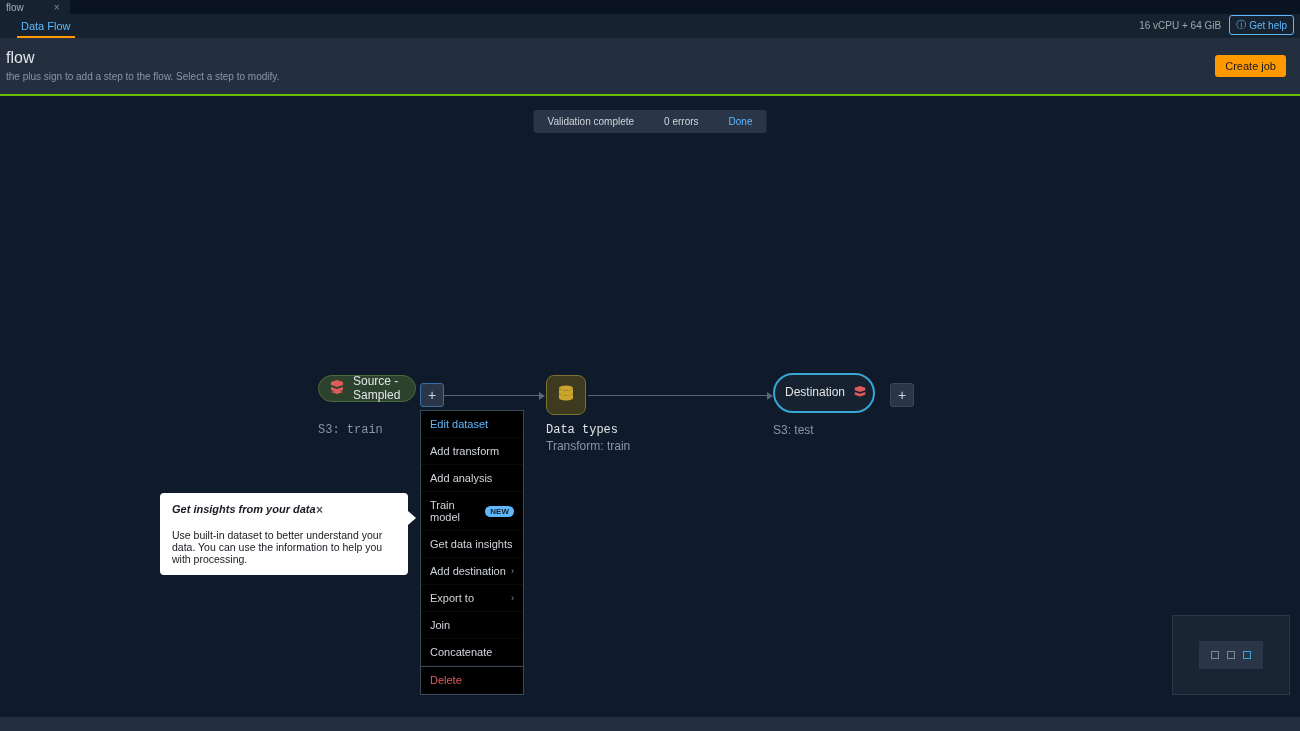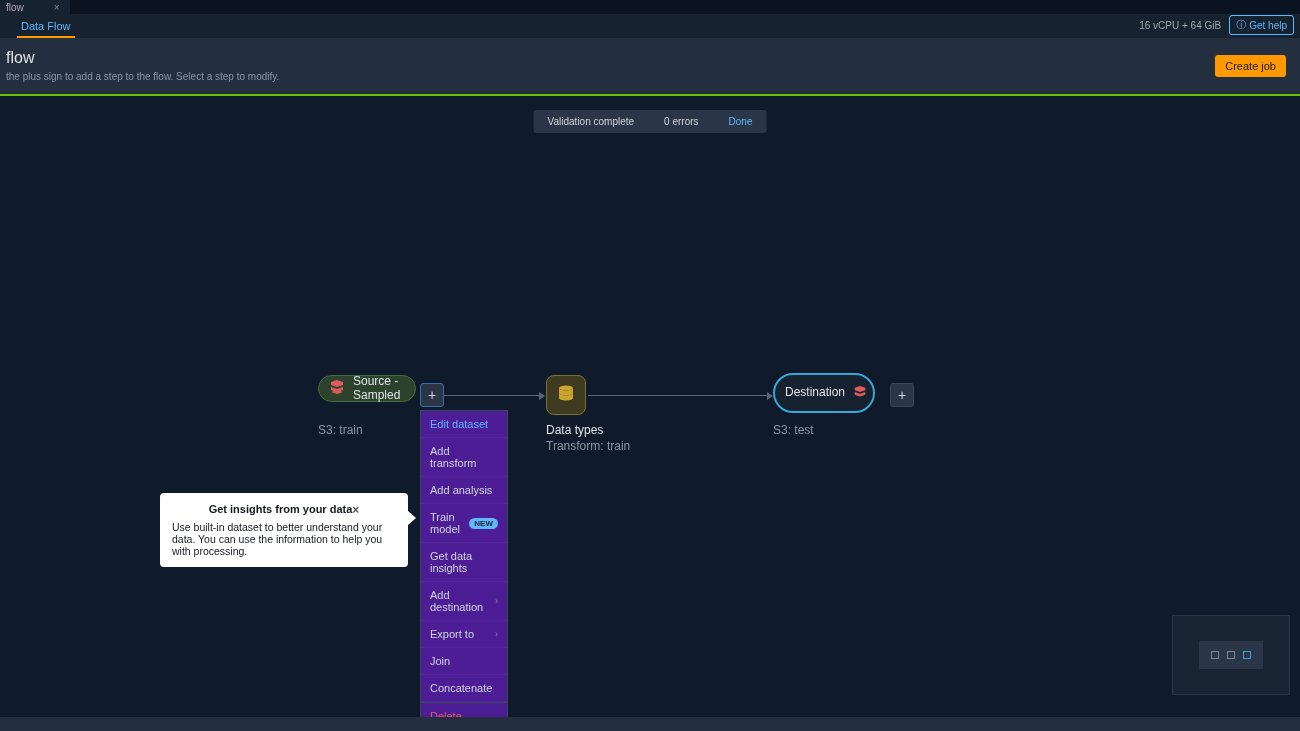--- a/index.html
+++ b/index.html
@@ -129,21 +129,21 @@
   top: 280px;
   width: 98px;
 }
 .node.source .node-icon { color: #e05c5c; }
 .node-label { font-size: 12px; color: #e1e4e8; line-height: 1.1; }
 .node-sub {
   position: absolute;
   font-size: 12px;
   color: #8a95a5;
 }
-.source-sub { left: 318px; top: 328px; }
+.source-sub { left: 318px; top: 328px; font-family: Liberation Mono, monospace; }
 
 .plus-btn {
   position: absolute;
   width: 24px;
   height: 24px;
   background: #2a3647;
   border: 1px solid #5fb8ff;
   border-radius: 3px;
   display: flex;
   align-items: center;
@@ -159,21 +159,21 @@
   border: 1px solid #7a7030;
   left: 546px;
   top: 280px;
   width: 40px;
   height: 40px;
   border-radius: 8px;
   padding: 0;
   justify-content: center;
 }
 .types-icon { color: #cca52f; }
-.types-sub1 { left: 546px; top: 328px; color:#e1e4e8;}
+.types-sub1 { left: 546px; top: 328px; color:#e1e4e8;font-family:Liberation Mono, monospace;}
 .types-sub2 { left: 546px; top: 344px; }
 
 .node.dest {
   background: #16222f;
   border: 2px solid #39a5d6;
   left: 773px;
   top: 278px;
   width: 102px;
   height: 40px;
   border-radius: 20px;
@@ -200,22 +200,22 @@
   border-top: 4px solid transparent;
   border-bottom: 4px solid transparent;
 }
 .conn2 { left: 588px; width: 184px; }
 
 
 .ctx-menu {
   position: absolute;
   left: 420px;
   top: 315px;
-  width: 88px;
-  background: #4c1d95;
+  width: 104px;
+  background: #000000;
   border: 1px solid #3a4759;
   display: flex;
   flex-direction: column;
 }
 .ctx-item {
   padding: 7px 9px;
   font-size: 11px;
   color: #d1d5db;
   display: flex;
   justify-content: space-between;
@@ -248,21 +248,21 @@
 }
 .tooltip::after {
   content: "";
   position: absolute;
   right: -8px;
   top: 18px;
   border-left: 8px solid #fff;
   border-top: 7px solid transparent;
   border-bottom: 7px solid transparent;
 }
-.tooltip-title { font-weight: 700; font-size: 11px; margin-bottom: 4px; display:flex; justify-content: center;}
+.tooltip-title { font-weight: 700; font-size: 11px; margin-bottom: 12px; display:flex; justify-content: flex-start; font-style: italic;}
 .tooltip-close { cursor:pointer; font-size:12px; color:#555;}
 
 
 .minimap {
   position: absolute;
   right: 10px;
   bottom: 22px;
   width: 118px;
   height: 80px;
   background: #1a2534;

